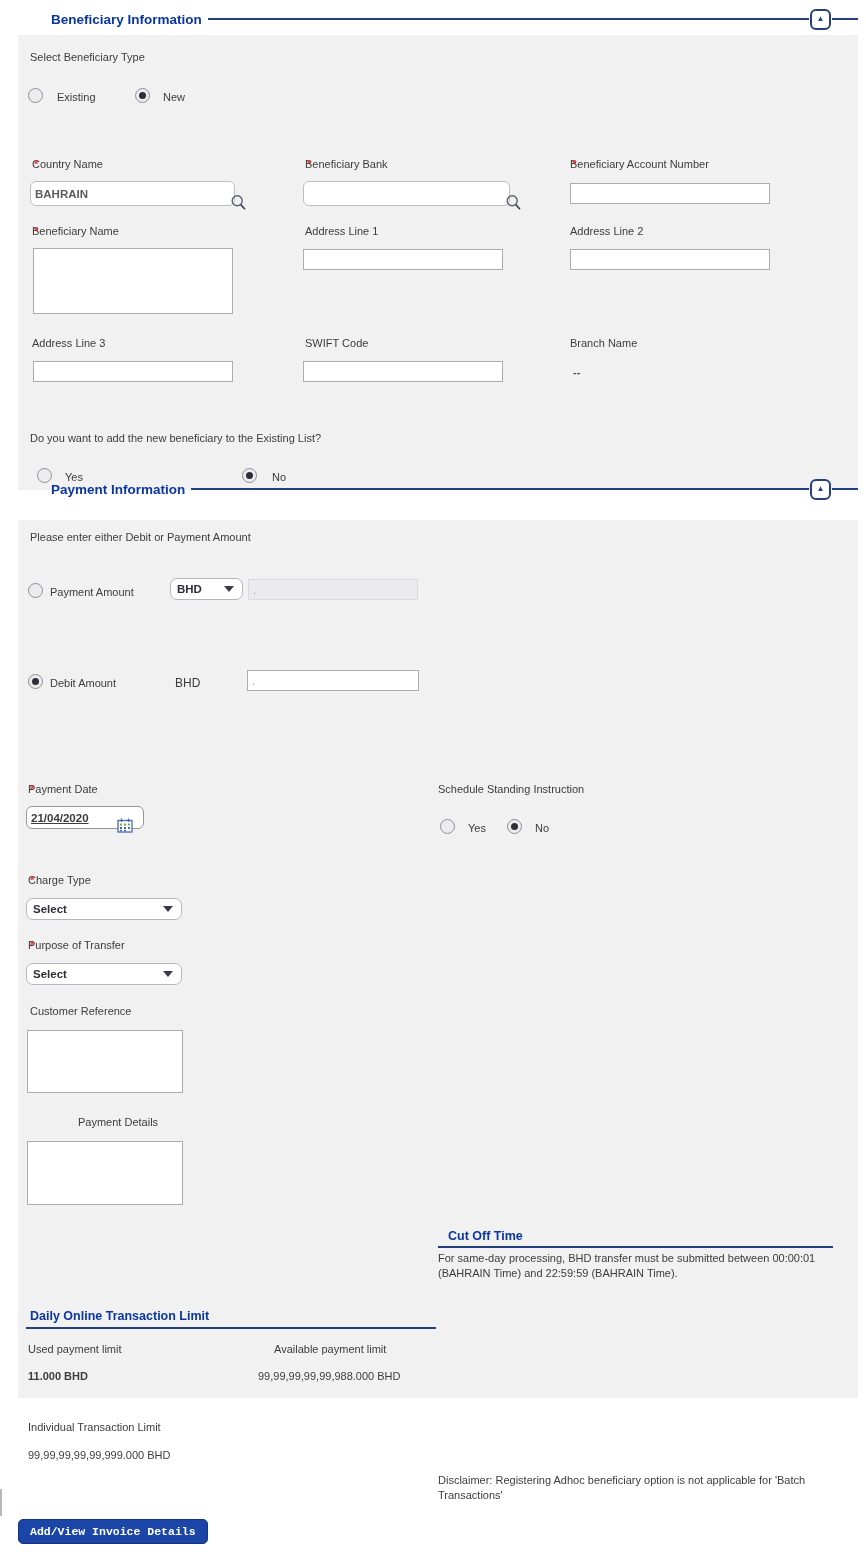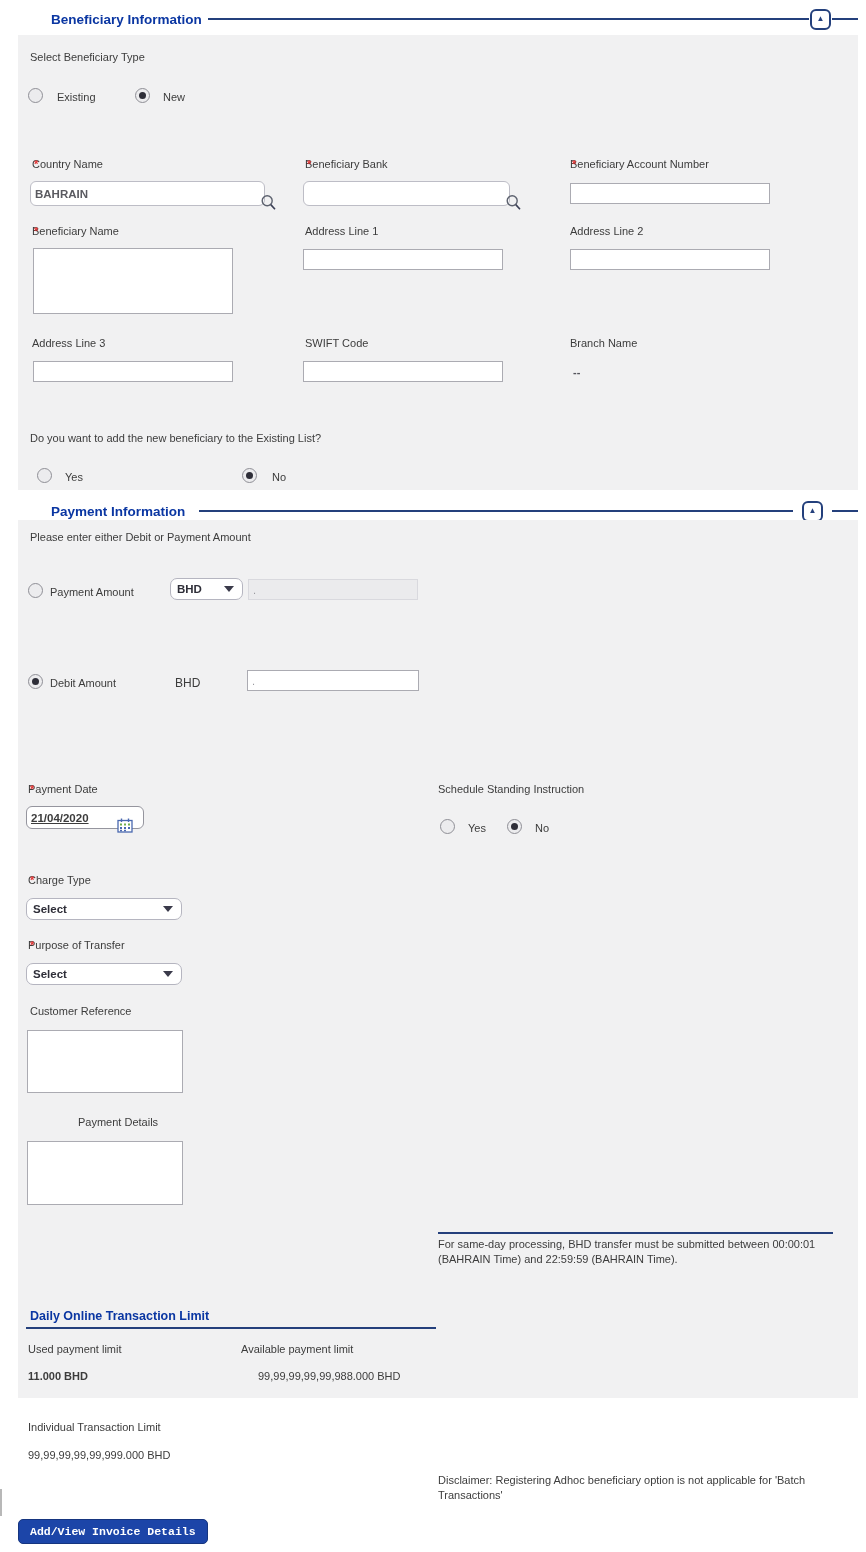--- a/index.html
+++ b/index.html
@@ -97,21 +97,21 @@
       </span>
     <span class="lbl" style="left:287px; top:123px;">
         <span>Beneficiary Bank</span>
         <span class="req">*</span>
       </span>
     <span class="lbl" style="left:552px; top:123px;">
         <span>Beneficiary Account Number</span>
         <span class="req">*</span>
       </span>
 
-    <div class="lookup" style="left:12px; top:146px; width:235px;">
+    <div class="lookup" style="left:12px; top:146px; width:205px;">
       <input value="BAHRAIN" style="">
       <span class="mag">
         <svg width="17" height="17" viewBox="0 0 17 17">
             <circle cx="7.2" cy="6.8" r="5" fill="none" stroke="#5c616e" stroke-width="1.4"></circle>
             <line x1="10.8" y1="10.6" x2="15" y2="15.2" stroke="#3a3f55" stroke-width="1.6"></line>
           </svg>
       </span>
     </div>
     <div class="lookup" style="left:285px; top:146px; width:207px;">
       <input value="" style="">
@@ -143,21 +143,21 @@
     <input class="txt-input" style="left: 285px; top: 326px; width: 200px;" value="">
     <span class="static-val" style="left:555px; top:331px; font-weight:bold; color:#55555c;">--</span>
 
     <span class="lbl" style="left:12px; top:397px;">Do you want to add the new beneficiary to the Existing List?</span>
     <span class="radio" style="left:19px; top:433px;"></span>
     <span class="lbl" style="left:47px; top:436px;">Yes</span>
     <span class="radio checked" style="left:224px; top:433px;"></span>
     <span class="lbl" style="left:254px; top:436px;">No</span>
   </div>
 
-  <div class="sec-header" style="top:500px;gap:8px;">
+  <div class="sec-header" style="top:478px;">
     <span class="sec-title">Payment Information</span>
     <span class="sec-line"></span>
     <button class="collapse-btn">
       <span>▲</span>
     </button>
     <span class="sec-line-end"></span>
   </div>
 
   <div class="panel" style="top:520px; height:878px;">
 
@@ -223,30 +223,31 @@
       <span class="arrow"></span>
     </div>
 
     <span class="lbl" style="left:12px; top:485px;">Customer Reference</span>
     <textarea class="textarea" style="left: 9px; top: 510px; width: 156px; height: 63px;"></textarea>
 
     <span class="lbl" style="left:12px; top:596px;padding-left:48px;">Payment Details</span>
     <textarea class="textarea" style="left: 9px; top: 621px; width: 156px; height: 64px;"></textarea>
 
     <div style="left:420px; top:709px; width:395px; position:absolute;">
+      <div class="sub-head" style="position:static; padding-left:10px;">Cut Off Time</div>
       <div class="sub-rule" style="position:static; margin-top:3px;"></div>
       <div class="body-text" style="position:static; margin-top:3px; width:400px;">For same-day processing, BHD transfer must be submitted between 00:00:01 (BAHRAIN Time) and 22:59:59 (BAHRAIN Time).</div>
     </div>
 
     <div style="left:8px; top:789px; width:410px; position:absolute;">
       <div class="sub-head" style="position:static; padding-left:4px;">Daily Online Transaction Limit</div>
       <div class="sub-rule" style="position:static; margin-top:4px;"></div>
     </div>
     <span class="lbl" style="left:10px; top:823px;">Used payment limit</span>
-    <span class="lbl" style="left:223px; top:823px;">Available payment limit</span>
+    <span class="lbl" style="left:256px; top:823px;">Available payment limit</span>
     <span class="static-val" style="left:10px; top:850px; font-weight:bold;">11.000 BHD</span>
     <span class="static-val" style="left:240px; top:850px;">99,99,99,99,99,988.000 BHD</span>
 
     <span class="lbl" style="left:10px; top:901px;">Individual Transaction Limit</span>
     <span class="static-val" style="left:10px; top:929px;">99,99,99,99,99,999.000 BHD</span>
 
     <div class="body-text" style="left:420px; top:953px; width:415px; position:absolute;">Disclaimer: Registering Adhoc beneficiary option is not applicable for 'Batch Transactions'</div>
   </div>
 
   <span class="edge-tick"></span>

